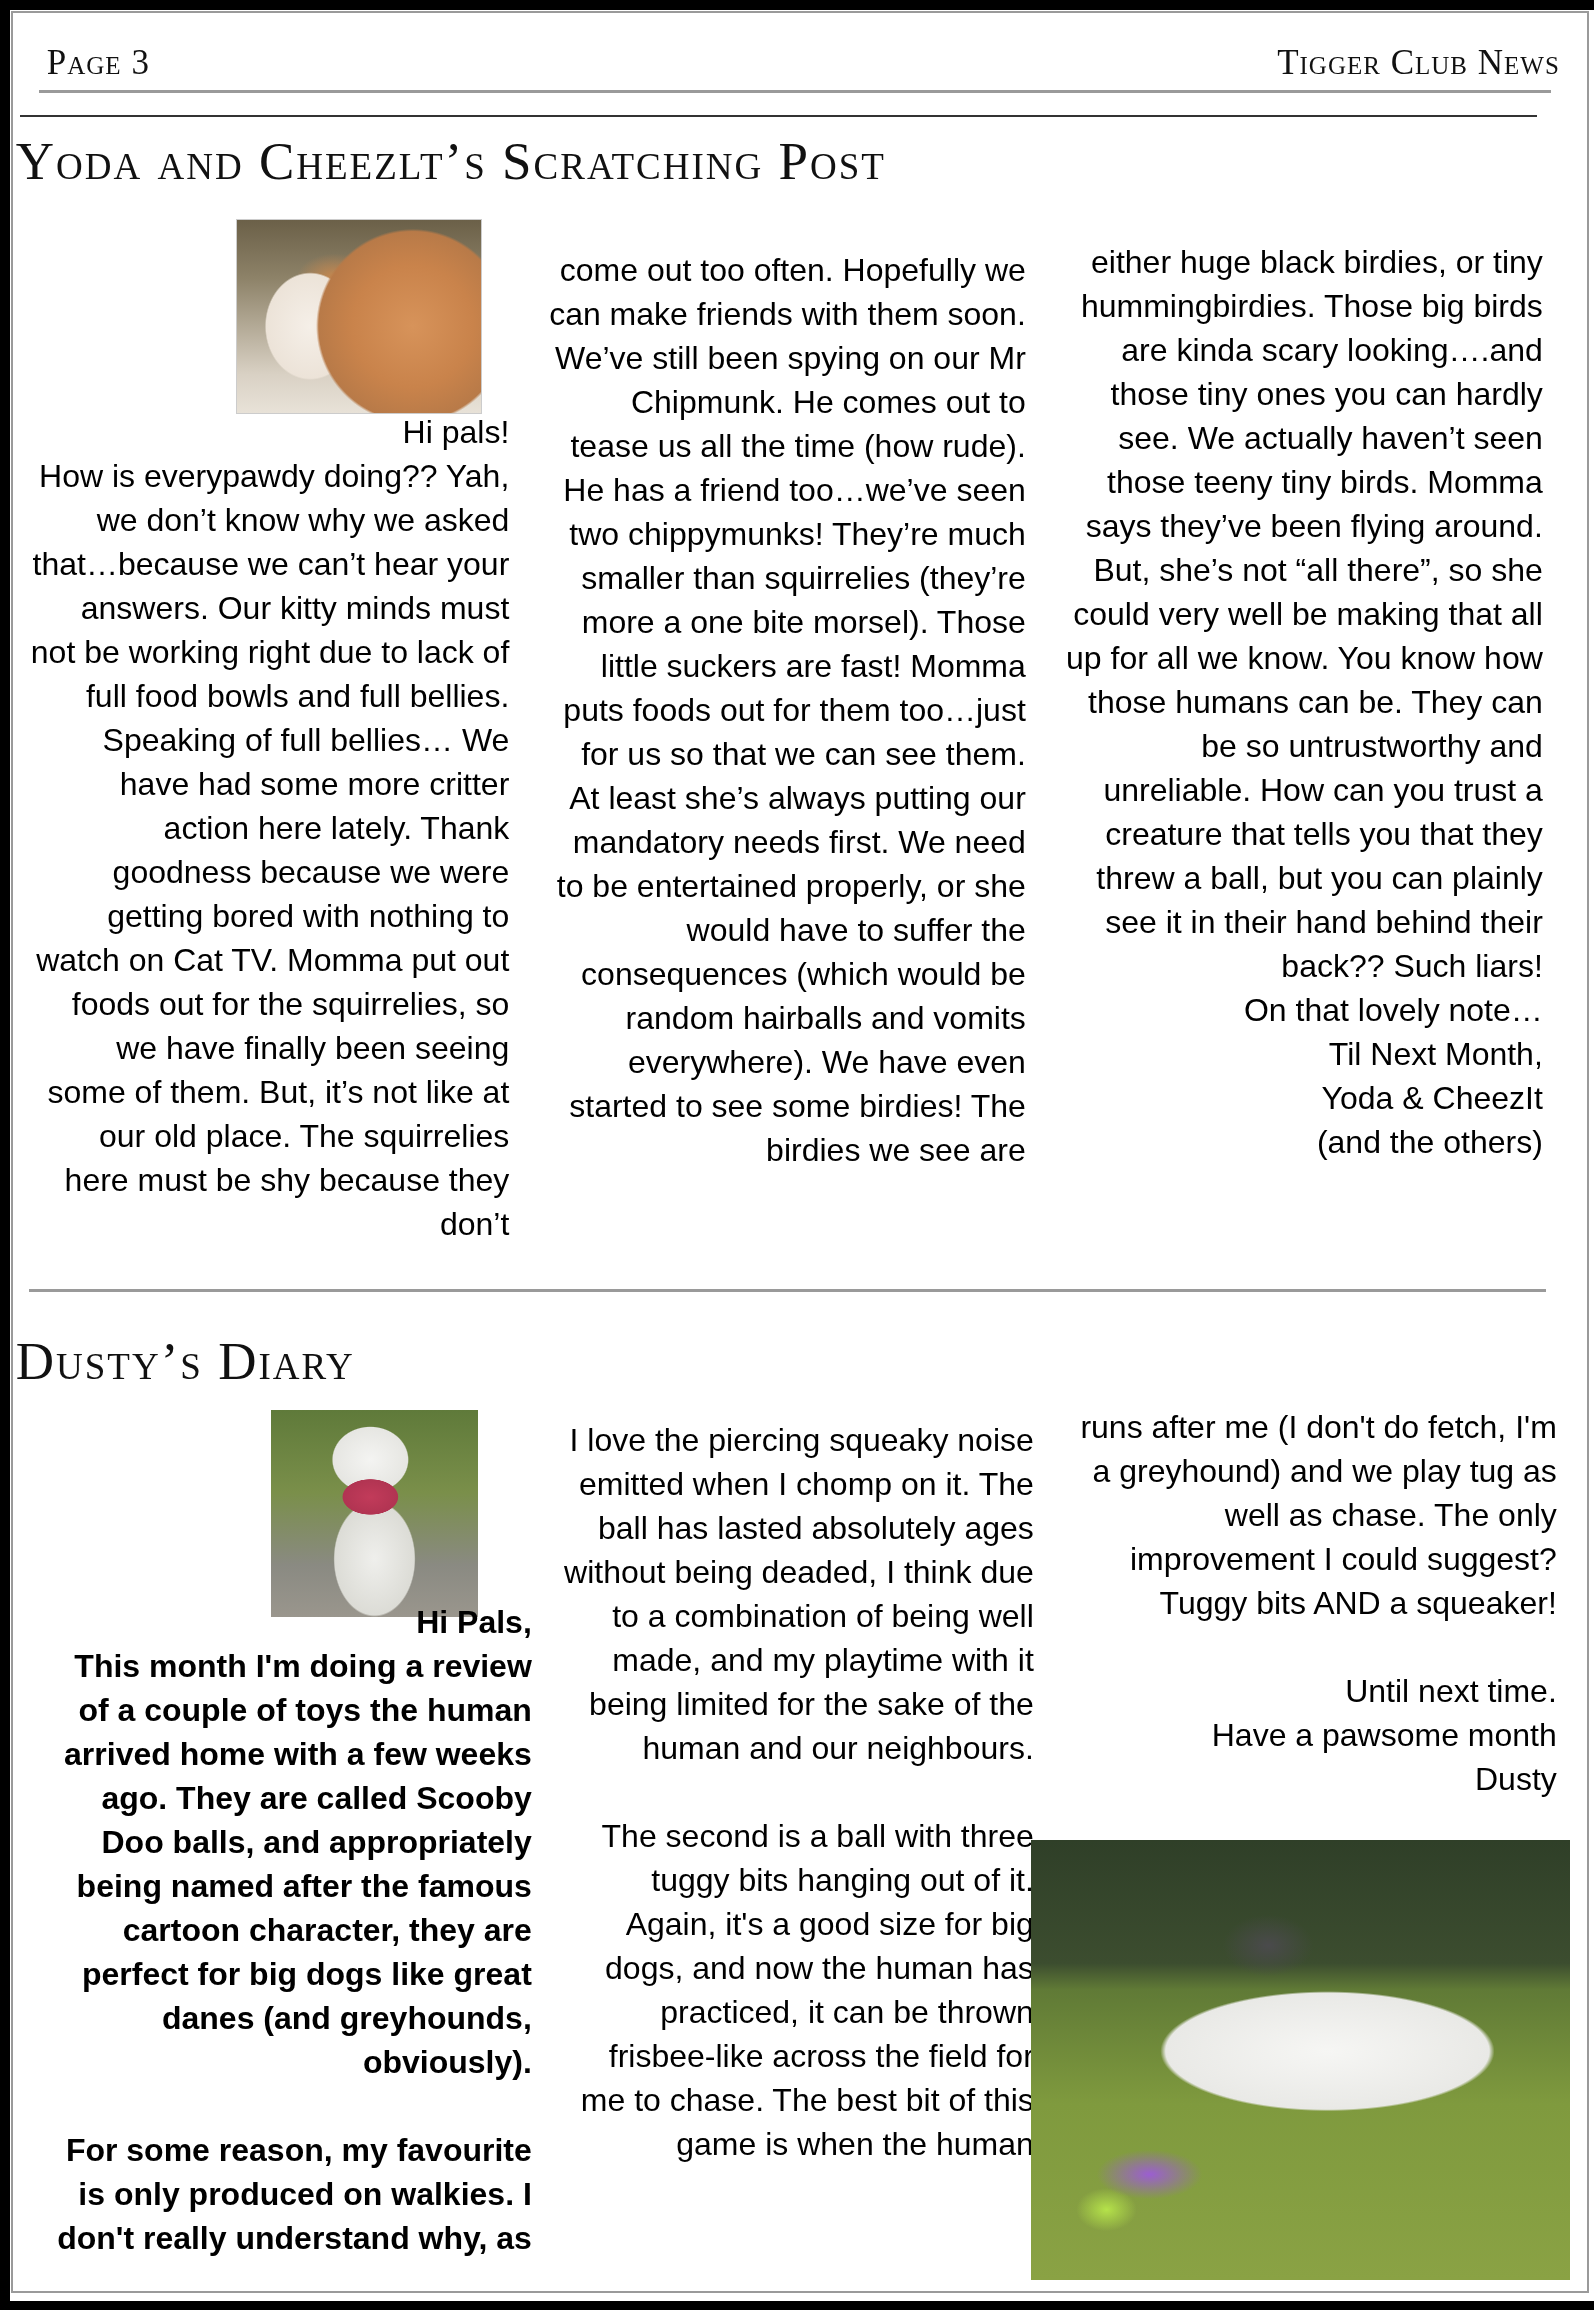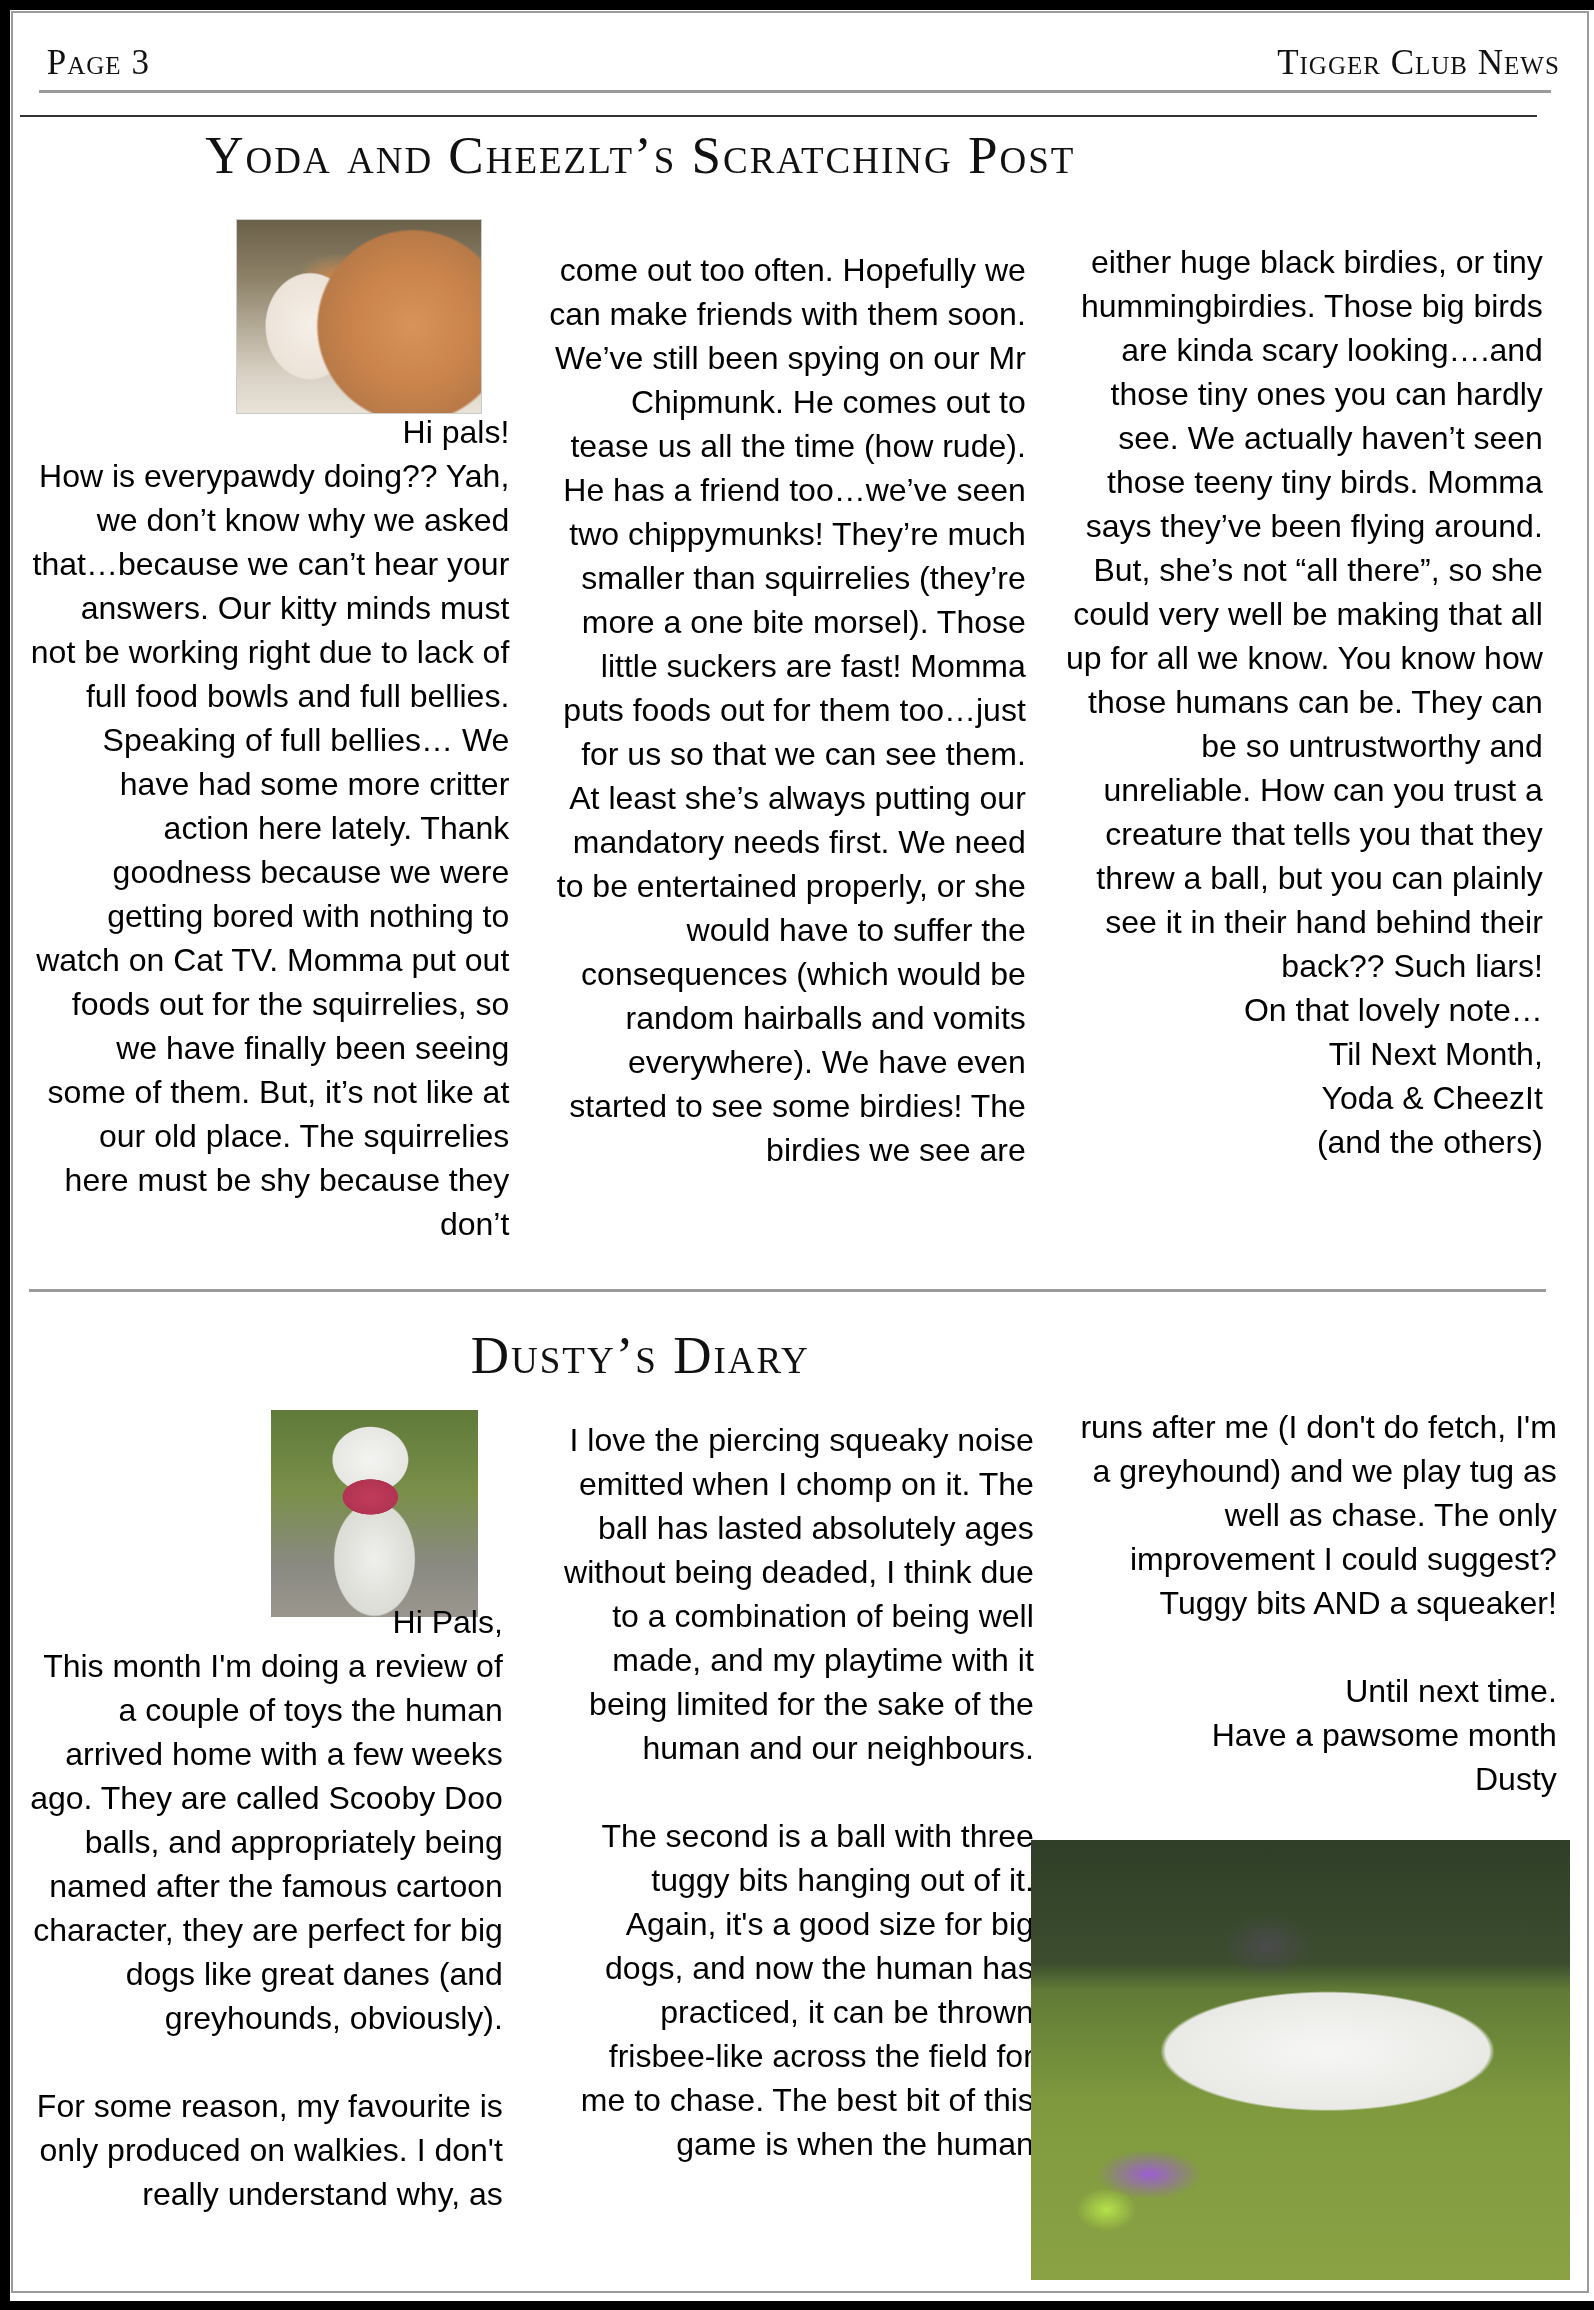--- a/index.html
+++ b/index.html
@@ -21,42 +21,42 @@
   .hdr { position: absolute; top: 33px; font-family: "Liberation Serif", "DejaVu Serif", serif;
          font-variant: small-caps; font-size: 35px; letter-spacing: 1px; color: #111; }
   .hdr-left { left: 37px; }
   .hdr-right { right: 37px; }
   .rule { position: absolute; }
   .rule-gray { left: 29px; width: 1512px; top: 80px; height: 2.9px; background: #9a9a9a; }
   .rule-black { left: 9.8px; width: 1517px; top: 105px; height: 2px; background: #333; }
   .rule-mid { left: 19.5px; width: 1517px; top: 1279px; height: 2.9px; background: #9a9a9a; }
 
   .title {
-    position: absolute; left: 0; width: 1261px; text-align: center;
+    position: absolute; left: 0; width: 1261px; 
     font-family: "Liberation Serif", "DejaVu Serif", serif; font-variant: small-caps;
-    font-size: 53px; letter-spacing: 2px; color: #111; font-weight: normal; margin: 0;
+    font-size: 53px; letter-spacing: 2px; color: #111; font-weight: normal; margin: 6px;
   }
   .title-1 { top: 115px; }
   .title-2 { top: 1315px; }
 
   .col {
     position: absolute; font-size: 32px; line-height: 44px; text-align: justify;
     hyphens: none; word-spacing: 0;
   }
   .col p { margin: 0; text-align: right; }
   .col .gap { height: 44px; }
 
   
   .a1c1 { left: 19.5px; top: 400px; width: 480px; }
   .a1c2 { left: 536px; top: 230px; width: 480px; margin-top: 8px; }
   .a1c3 { left: 1053px; top: 230px; width: 480px; }
   .left { text-align: left; }
 
   
-  .a2c1 { left: 15px; top: 1590px; width: 478px; }
+  .a2c1 { left: 44px; top: 1590px; width: 478px; font-weight: bold; }
   .a2c2 { left: 546px; top: 1408px; width: 478px; }
   .a2c3 { left: 1069px; top: 1395px; width: 478px; }
 
   .photo { position: absolute; overflow: hidden; }
   .cat-photo {
     left: 226px; top: 209px; width: 246px; height: 195px;
     background:
       radial-gradient(ellipse 55% 70% at 72% 55%, #d7935a 0%, #c9834b 45%, #b87a48 70%, rgba(0,0,0,0) 72%),
       radial-gradient(ellipse 30% 45% at 30% 55%, #f5efe8 0%, #ece3d8 60%, rgba(0,0,0,0) 62%),
       radial-gradient(ellipse 22% 18% at 40% 30%, #c7874d 0%, rgba(0,0,0,0) 70%),

